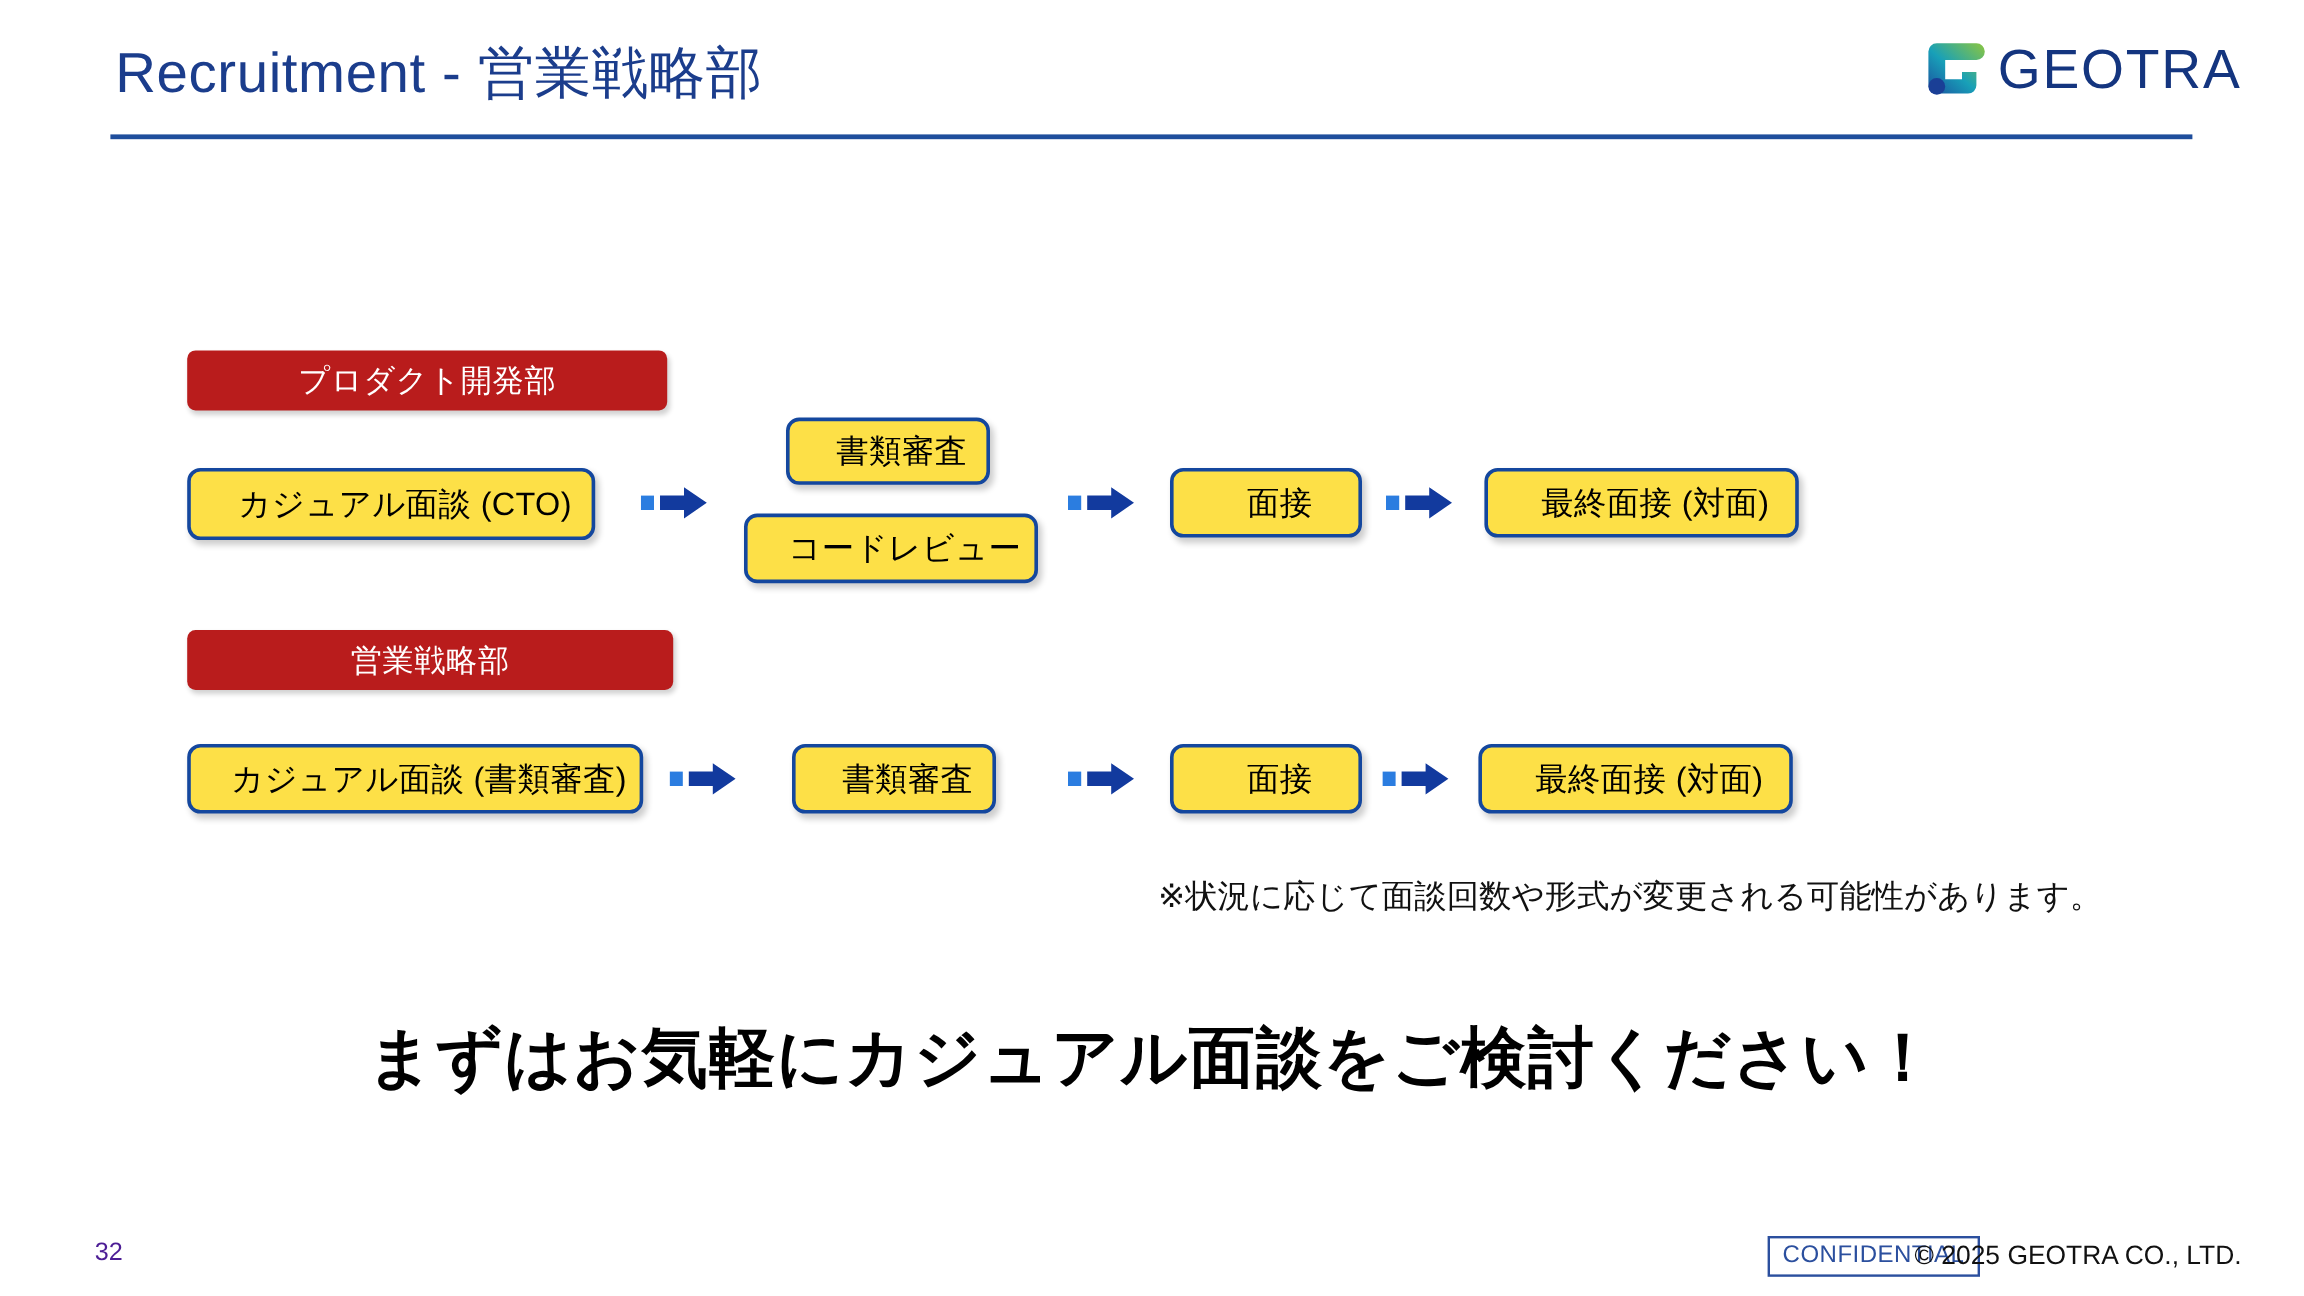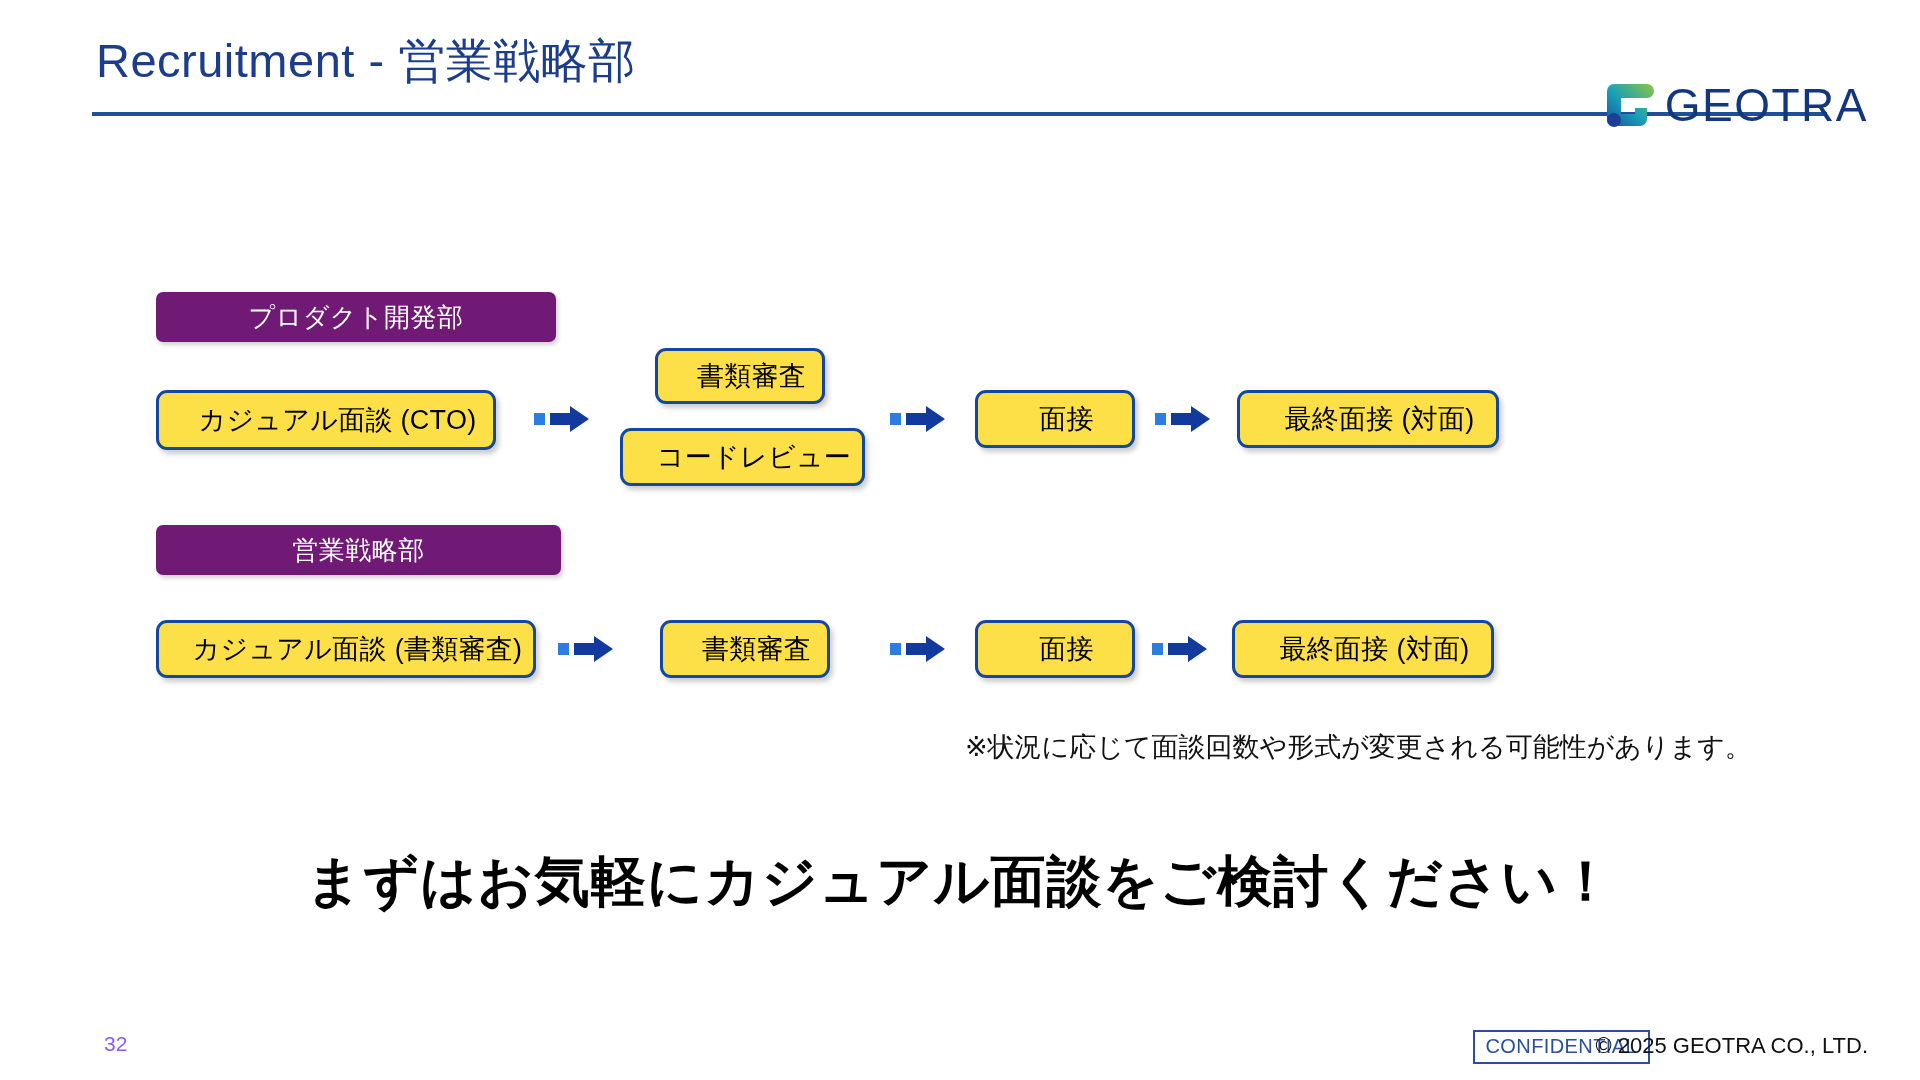--- a/index.html
+++ b/index.html
@@ -38,21 +38,20 @@
     background: #1f4e9c;
   }
 
   
   .logo {
     position: absolute;
     right: 52px;
     top: 30px;
     display: flex;
     gap: 6px;
-    margin-top: 48px;
   }
   .logo-mark {
     width: 58px;
     height: 54px;
   }
   .logo-word {
     font-size: 46px;
     letter-spacing: 1.5px;
     color: #14357f;
     font-weight: 400;
@@ -76,21 +75,21 @@
     left: 0;
     top: 0;
     width: 1920px;
     height: 1080px;
     pointer-events: none;
   }
   .flow > * { pointer-events: auto; }
 
   .dept-badge {
     position: absolute;
-    background: #701a75;
+    background: #b91c1c;
     color: #ffffff;
     border-radius: 7px;
     font-size: 26px;
     display: flex;
     align-items: center;
     justify-content: center;
     box-shadow: 2px 3px 4px rgba(0,0,0,0.18);
     letter-spacing: 0.5px;
   }
 
@@ -135,24 +134,24 @@
     text-align: center;
     font-size: 55px;
     font-weight: bold;
     color: #000000;
     letter-spacing: 1px;
   }
 
   
   .page-num {
     position: absolute;
-    left: 104px;
+    left: 79px;
     top: 1032px;
     font-size: 21px;
-    color: #8b5cf6;
+    color: #4c1d95;
   }
   .confidential {
     position: absolute;
     right: 270px;
     top: 1030px;
     border: 2px solid #2b4f9e;
     color: #2b4f9e;
     font-size: 20px;
     padding: 3px 11px 4px 11px;
     letter-spacing: 0.4px;

